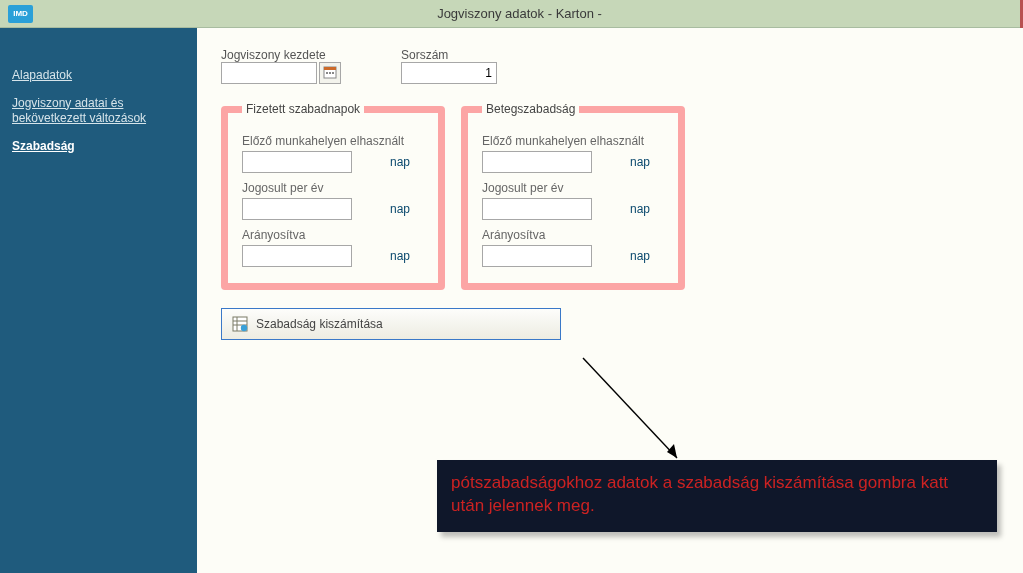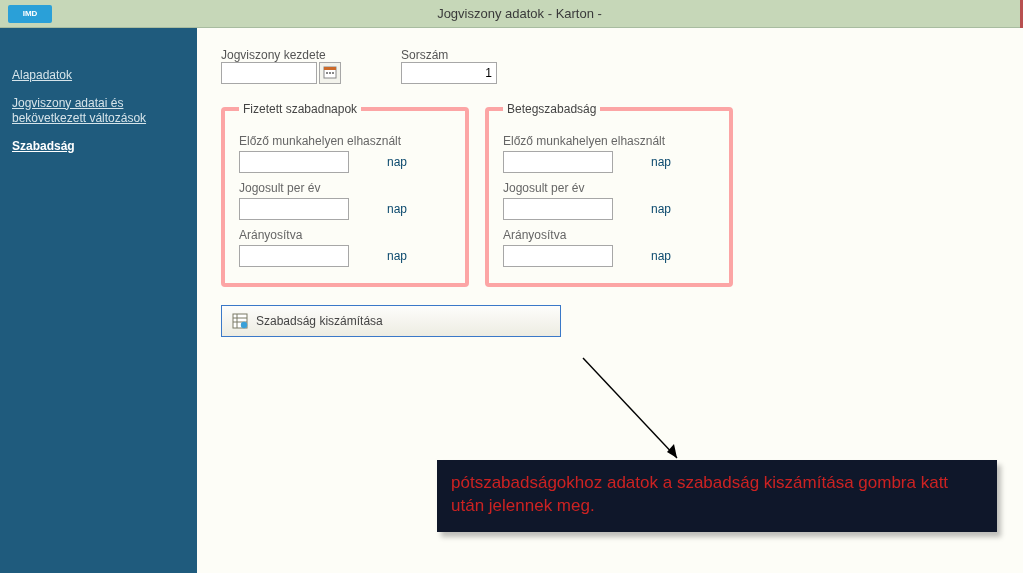--- a/index.html
+++ b/index.html
@@ -14,21 +14,21 @@
     }
     .titlebar {
       background: #c6d7b8;
       height: 28px;
       display: flex;
       align-items: center;
       position: relative;
       border-bottom: 1px solid #a8bca0;
     }
     .app-icon {
-      width: 44px;
+      width: 25px;
       height: 18px;
       background: #2aa0d8;
       border-radius: 2px;
       margin-left: 8px;
       display: flex;
       align-items: center;
       justify-content: center;
       color: #fff;
       font-size: 8px;
       font-weight: bold;
@@ -102,24 +102,24 @@
       display: flex;
       align-items: center;
       justify-content: center;
       cursor: pointer;
     }
     .group-row {
       display: flex;
       gap: 16px;
     }
     fieldset.group {
-      border: 4px solid #fca5a5;
+      border: 7px solid #fca5a5;
       border-radius: 4px;
       padding: 10px 14px 16px 14px;
-      width: 248px;
+      width: 224px;
     }
     fieldset.group legend {
       color: #444;
       font-size: 12px;
       padding: 0 4px;
     }
     .subfield {
       margin-top: 8px;
     }
     .subfield-label {

